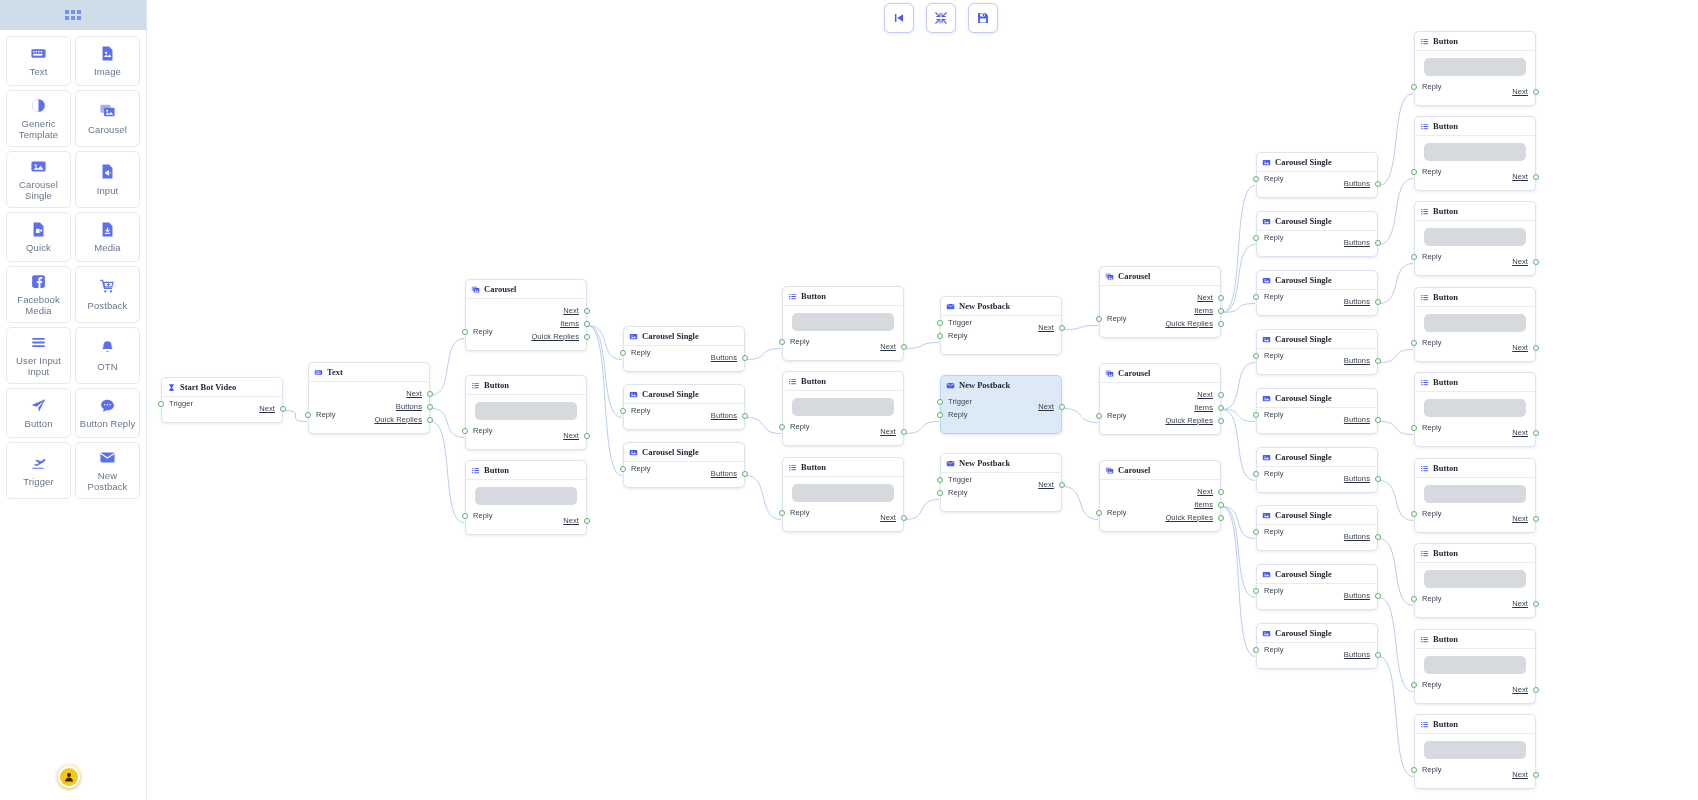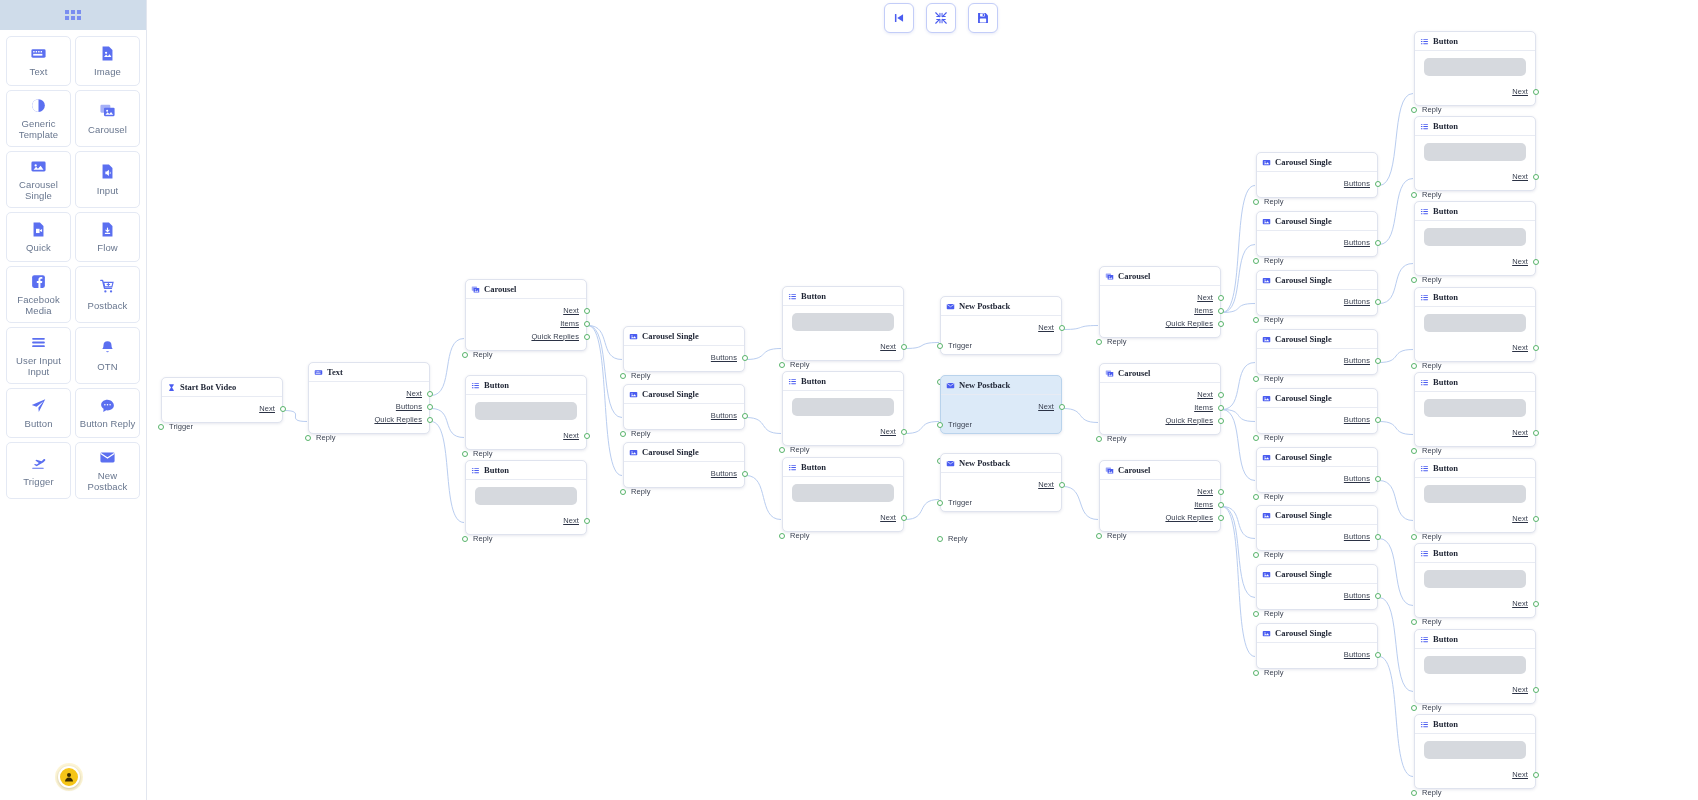--- a/index.html
+++ b/index.html
@@ -96,21 +96,21 @@
   .placeholder-bar {
     margin: 7px 9px 4px; height: 18px;
     background: #d6d9de; border-radius: 5px;
   }
   .ports { position: relative; }
   .port-row {
     position: relative; height: 13px;
     display: flex; align-items: center;
   }
   .port-label { font-size: 7.5px; color: #3b4252; letter-spacing: .1px; white-space: nowrap; }
-  .port-left  { padding-left: 7px; margin-top: 23px; }
+  .port-left  { padding-left: 7px; }
   .dot {
     position: absolute; width: 6px; height: 6px; border-radius: 50%;
     background: #fff; border: 1px solid #57b36a; top: 50%;
     transform: translateY(-50%); cursor: crosshair;
   }
   .dot.l { left: -4px; }
   .dot.r { right: -4px; }
   .pad-b { padding-bottom: 7px; }
   .pad-t { padding-top: 5px; text-decoration: underline; }
 </style>
@@ -205,21 +205,21 @@
           <span class="pi-label">Quick</span>
         </div>
         <div class="palette-item">
           <span class="pi-icon">
             <svg width="17" height="17" viewBox="0 0 24 24" fill="#5b6ff0" aria-hidden="true">
               <path d="M5 2h9l5 5v15H5z"></path>
               <path d="M12 10v5m0 0l-2.2-2.2M12 15l2.2-2.2" stroke="#fff" stroke-width="1.6" fill="none" stroke-linecap="round"></path>
               <path d="M9 17.5h6" stroke="#fff" stroke-width="1.6" stroke-linecap="round"></path>
             </svg>
           </span>
-          <span class="pi-label">Flow</span>
+          <span class="pi-label">Media</span>
         </div>
         <div class="palette-item">
           <span class="pi-icon">
             <svg width="17" height="17" viewBox="0 0 24 24" fill="#5b6ff0" aria-hidden="true">
               <rect x="3" y="3" width="18" height="18" rx="3"></rect>
               <path d="M14.7 21v-7h2.3l.35-2.7H14.7v-1.7c0-.78.22-1.31 1.34-1.31h1.42V5.87c-.25-.03-1.1-.1-2.08-.1-2.06 0-3.46 1.26-3.46 3.56v1.97H9.6V14h2.32v7z" fill="#fff"></path>
             </svg>
           </span>
           <span class="pi-label">Facebook Media</span>
         </div>

